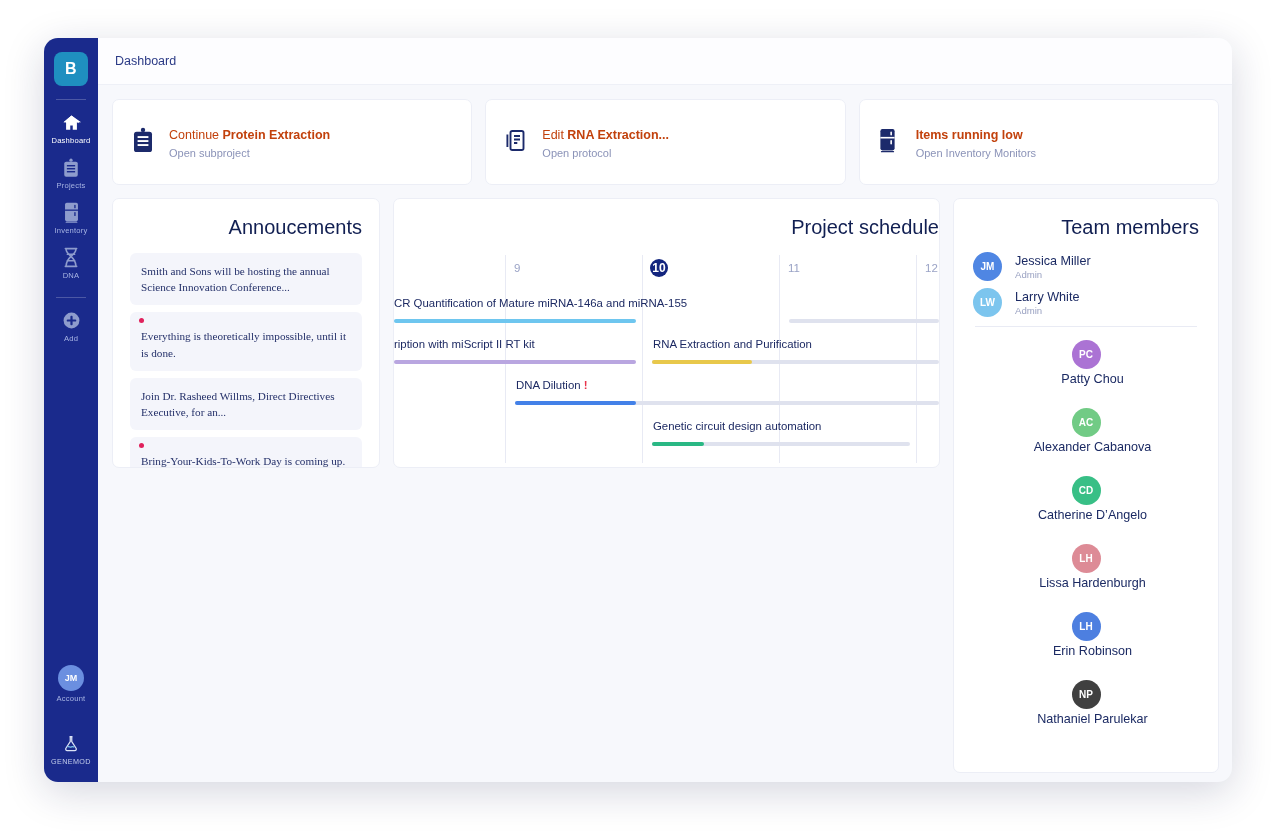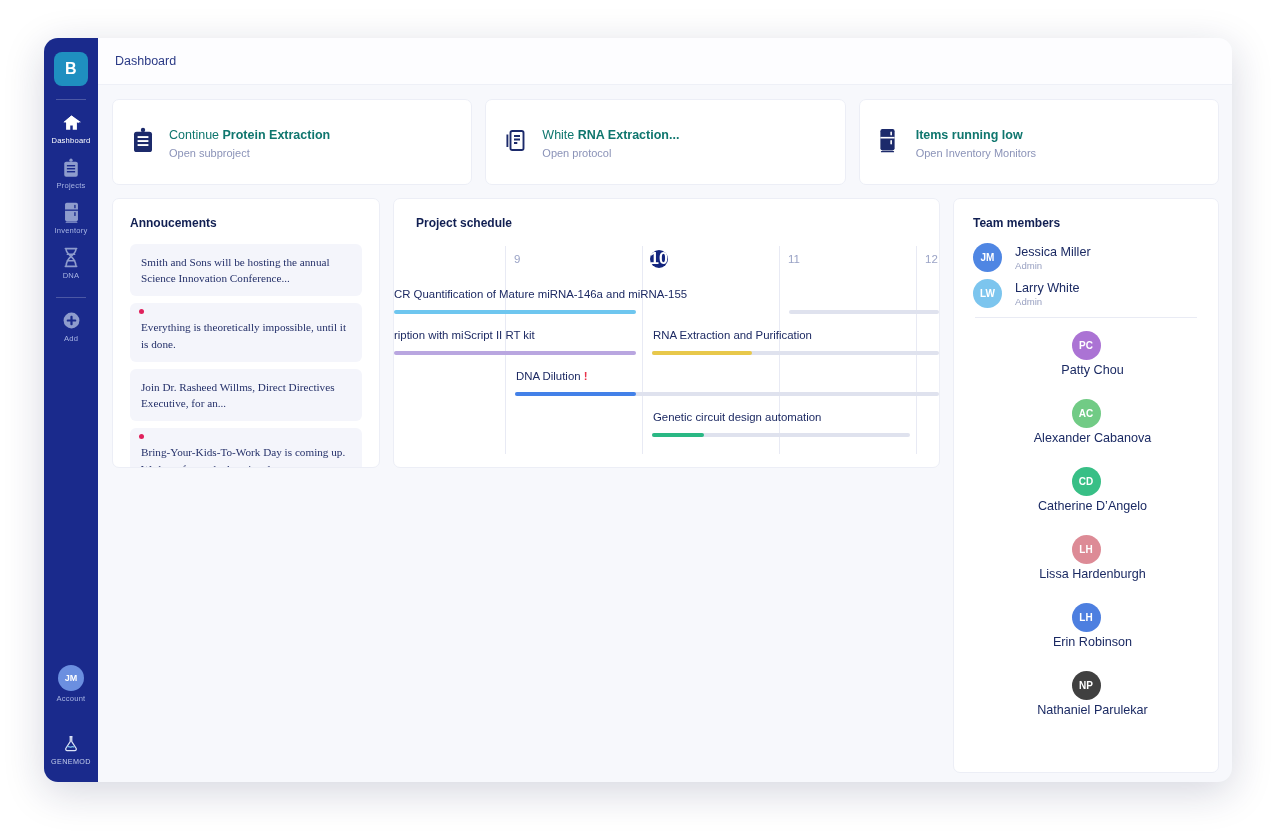--- a/index.html
+++ b/index.html
@@ -67,28 +67,28 @@
   
   .quick-row { display: flex; gap: 13px; }
   .qcard {
     flex: 1 1 0; height: 86px; background: #fff;
     border-radius: 7px; border: 1px solid #eceef6;
     display: flex; align-items: center; padding: 0 18px;
     cursor: pointer;
   }
   .qicon { width: 30px; flex: 0 0 30px; color: #1c2a6b; }
   .qtext { margin-left: 8px; }
-  .qtitle { font-size: 12.5px; color: #0f766e; line-height: 1.35; text-align: right; }
+  .qtitle { font-size: 12.5px; color: #c2410c; line-height: 1.35; text-align: right; }
   .qtitle b { font-weight: bold; }
   .qsub { font-size: 11px; color: #8b93b8; margin-top: 3px; }
 
   
   .mid-row { display: flex; gap: 13px; margin-top: 13px; }
   .panel { background: #fff; border-radius: 7px; border: 1px solid #eceef6; }
-  .panel-h { font-size: 12px; font-weight: bold; color: #111f52; }
+  .panel-h { font-size: 20px; font-weight: normal; color: #111f52; text-align: right; }
 
   .ann-panel { width: 268px; flex: 0 0 268px; height: 270px; padding: 17px 17px 0; overflow: hidden; }
   .ann-list { margin-top: 14px; font-family: Liberation Serif, serif; }
   .ann-item {
     position: relative; background: #f4f5fb; border-radius: 6px;
     padding: 10px 11px; margin-bottom: 7px; cursor: pointer;
   }
   .ann-txt { font-size: 11.2px; line-height: 1.45; color: #243069; }
   .ann-dot {
     position: absolute; left: 9px; top: 6px;
@@ -102,21 +102,21 @@
   .g-col {
     position: absolute; top: 0; bottom: 0; width: 1px; background: #e8eaf4;
   }
   .g-hdr { position: absolute; top: 0; left: 0; right: 0; height: 38px; }
   .g-daynum {
     position: absolute; top: 7px; font-size: 11.5px; color: #9aa3c6;
   }
   .g-daynum.today {
     color: #fff; background: #13257e; width: 18px; height: 18px;
     border-radius: 50%; text-align: center; line-height: 18px;
-    font-size: 16px; font-weight: bold; top: 4px;
+    font-size: 12px; font-weight: bold; top: 4px;
   }
   .g-row { position: absolute; left: 0; right: 0; }
   .g-label {
     position: absolute; top: 0; font-size: 11.4px; color: #1d2a63; white-space: nowrap;
   }
   .g-bang { color: #e8334a; font-weight: bold; }
   .g-track {
     position: absolute; height: 4px; border-radius: 2px; background: #dfe2ee;
   }
   .g-bar {
@@ -253,21 +253,21 @@
 
         <div class="qcard">
           <span class="qicon">
             <svg width="24" height="25" viewBox="0 0 24 24" fill="none" stroke="#1c2a6b" stroke-width="1.9">
                 <rect x="6.5" y="2.5" width="13" height="19" rx="1.8"></rect>
                 <path d="M3.4 6v12.6"></path>
                 <path d="M10 7.5h6M10 11h6M10 14.5h3.3"></path>
               </svg>
           </span>
           <span class="qtext">
-            <span class="qtitle"><span>White </span><b>RNA Extraction...</b></span>
+            <span class="qtitle"><span>Edit </span><b>RNA Extraction...</b></span>
             <span class="qsub" style="display:block">Open protocol</span>
           </span>
         </div>
 
         <div class="qcard">
           <span class="qicon">
             <svg width="19" height="25" viewBox="0 0 20 26" fill="#1c2a6b">
                 <rect x="2.5" y="1" width="15" height="22.4" rx="2.2"></rect>
                 <rect x="2.5" y="9.2" width="15" height="1.7" fill="#fff"></rect>
                 <rect x="13" y="3.6" width="1.7" height="4.2" rx=".85" fill="#fff"></rect>

